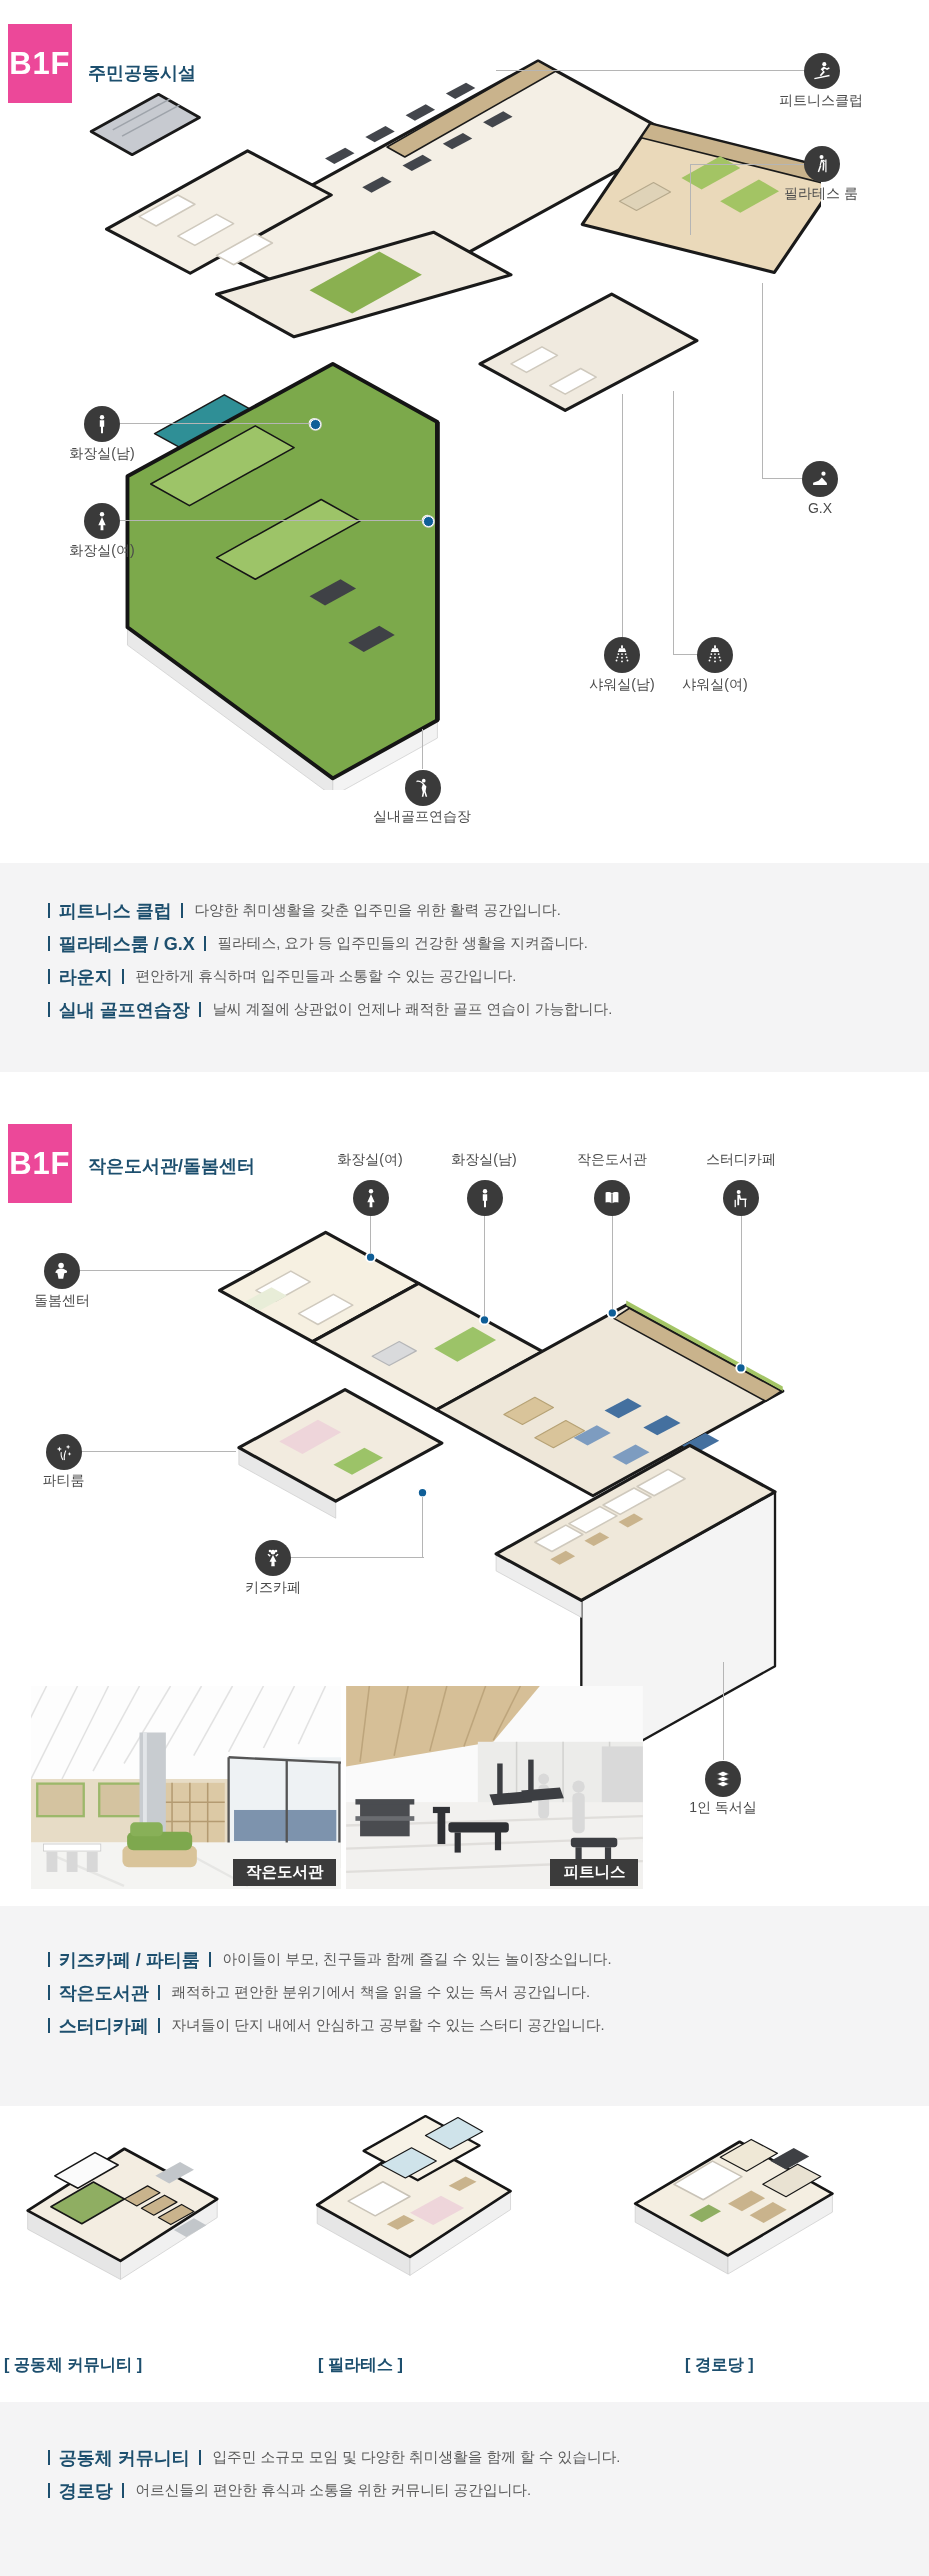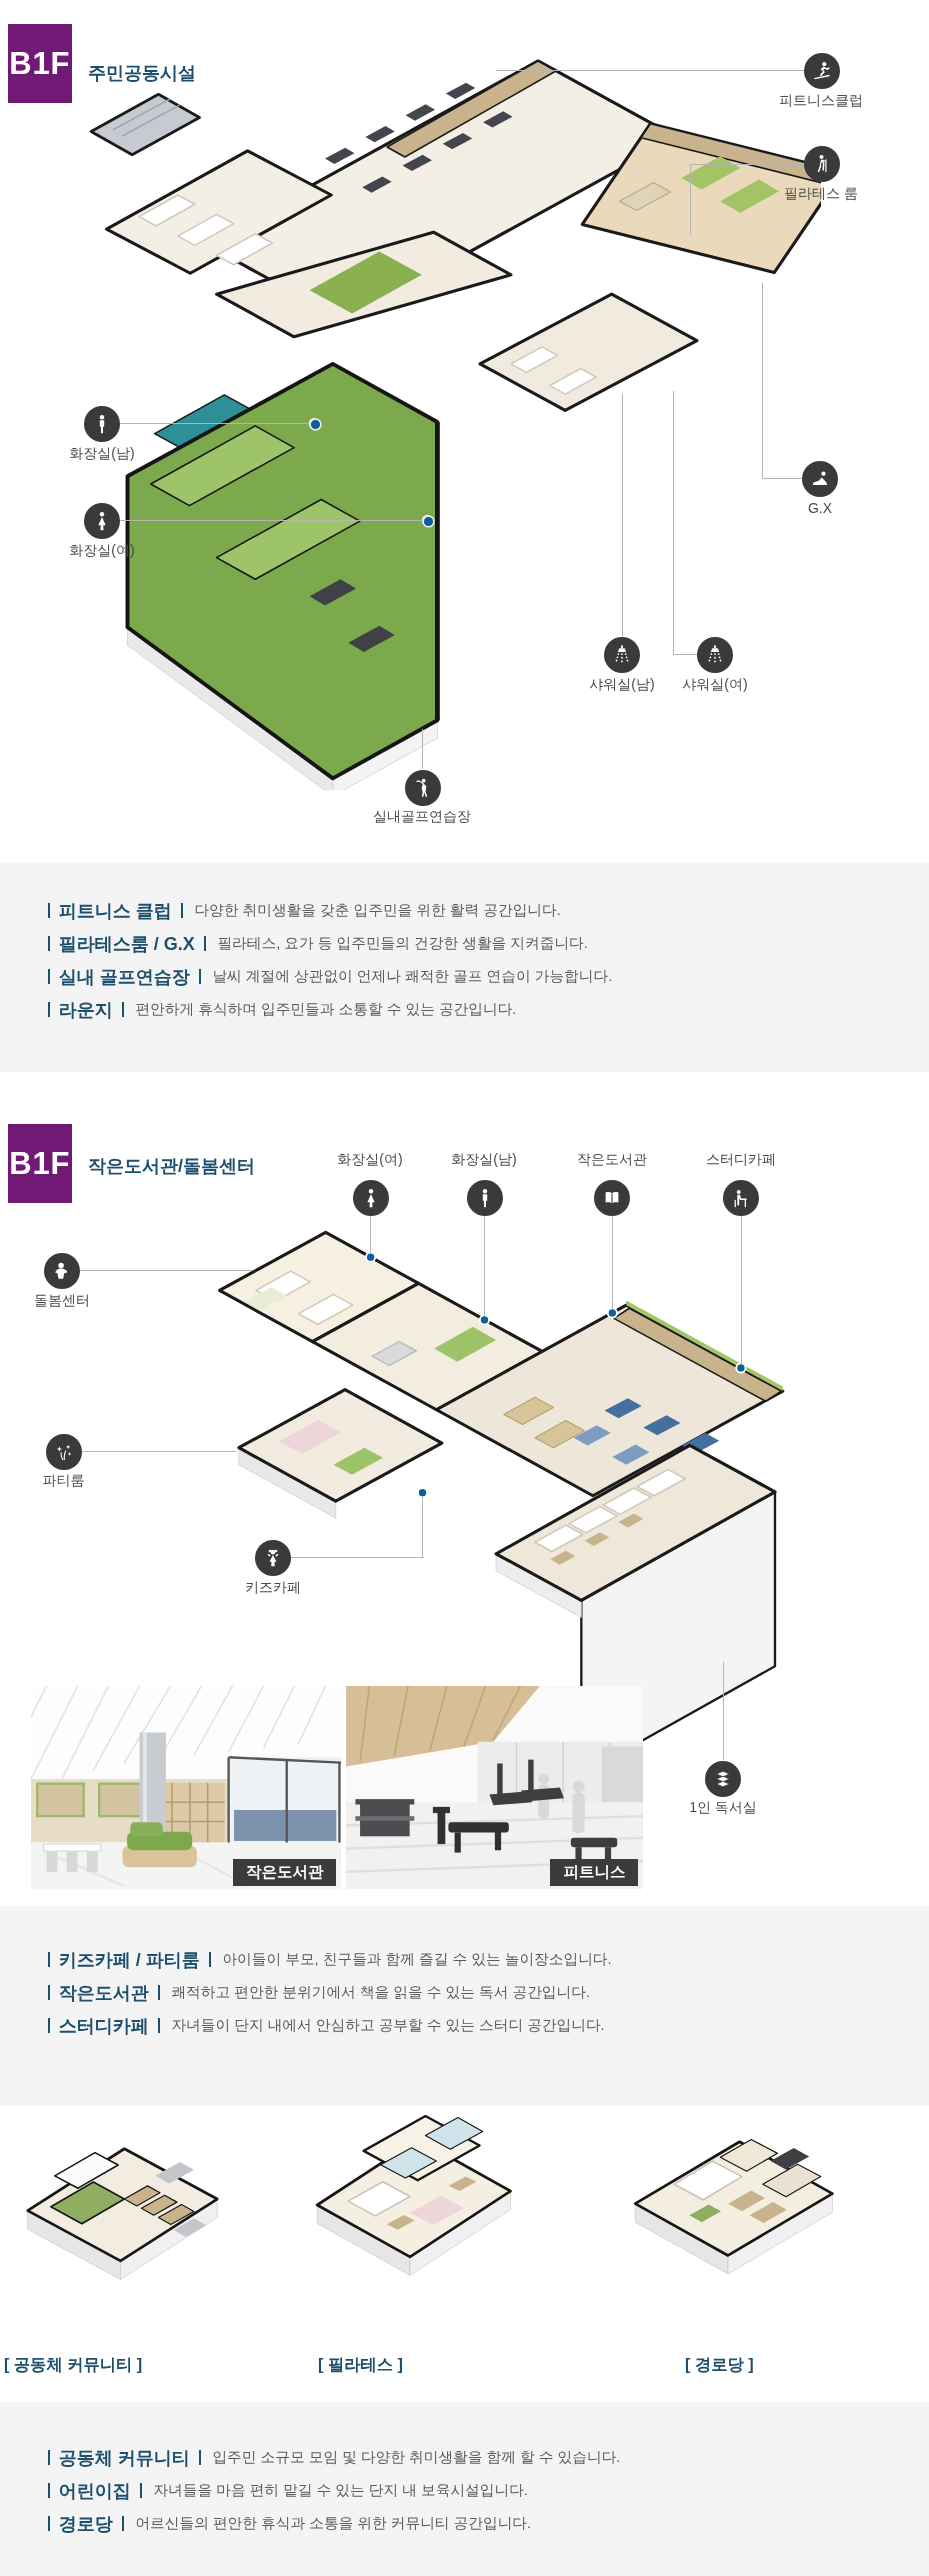--- a/index.html
+++ b/index.html
@@ -1,20 +1,20 @@
 <!DOCTYPE html>
 <html style="font-size:12.4px"><head>
 <meta charset="utf-8">
 <style>
   html,body{margin:0;padding:0;background:#ffffff;}
   .page{position:relative;width:930px;height:2576px;background:#fff;overflow:hidden;
         font-family:"Liberation Sans",sans-serif;}
   .abs{position:absolute;}
   
-  .badge{position:absolute;width:64px;height:79px;background:#701a75;color:#fff;
+  .badge{position:absolute;width:64px;height:79px;background:#ec4899;color:#fff;
          display:flex;align-items:center;justify-content:center;
          font-size:31px;font-weight:bold;letter-spacing:0.8px;}
   .sec-title{position:absolute;font-size:18px;font-weight:bold;color:#1d4f6e;}
   
   .cicon{position:absolute;width:36px;height:36px;border-radius:50%;background:#3a3a3a;
          display:flex;align-items:center;justify-content:center;}
   .cicon svg{width:22px;height:22px;fill:#fff;}
   .clab{position:absolute;width:124px;text-align:center;font-size:14px;color:#4a4a4a;}
   
   .llh{position:absolute;height:0.8px;background:#b5b5b5;}
@@ -223,29 +223,29 @@
         <span class="dtext">다양한 취미생활을 갖춘 입주민을 위한 활력 공간입니다.</span>
     </div>
     <div class="drow">
       <span class="bar"></span>
         <span class="dlabel">필라테스룸 / G.X</span>
         <span class="bar2"></span>
         <span class="dtext">필라테스, 요가 등 입주민들의 건강한 생활을 지켜줍니다.</span>
     </div>
     <div class="drow">
       <span class="bar"></span>
+        <span class="dlabel">라운지</span>
+        <span class="bar2"></span>
+        <span class="dtext">편안하게 휴식하며 입주민들과 소통할 수 있는 공간입니다.</span>
+    </div>
+    <div class="drow">
+      <span class="bar"></span>
         <span class="dlabel">실내 골프연습장</span>
         <span class="bar2"></span>
         <span class="dtext">날씨 계절에 상관없이 언제나 쾌적한 골프 연습이 가능합니다.</span>
-    </div>
-    <div class="drow">
-      <span class="bar"></span>
-        <span class="dlabel">라운지</span>
-        <span class="bar2"></span>
-        <span class="dtext">편안하게 휴식하며 입주민들과 소통할 수 있는 공간입니다.</span>
     </div>
   </div>
 
   <div class="badge" style="left:7.7px;top:1124px;">
     <span>B1F</span>
   </div>
   <div class="sec-title" style="left:88px;top:1154px;">작은도서관/돌봄센터</div>
 
   <div class="abs" style="left:70px;top:1209px;">
     <svg width="736" height="589" viewBox="0 0 950 760">
@@ -595,26 +595,20 @@
 
   <div class="dblock" style="top:2402px;height:160px;padding-top:39px;">
     <div class="drow">
       <span class="bar"></span>
         <span class="dlabel">공동체 커뮤니티</span>
         <span class="bar2"></span>
         <span class="dtext">입주민 소규모 모임 및 다양한 취미생활을 함께 할 수 있습니다.</span>
     </div>
     <div class="drow">
       <span class="bar"></span>
-        <span class="dlabel">어린이집</span>
-        <span class="bar2"></span>
-        <span class="dtext">자녀들을 마음 편히 맡길 수 있는 단지 내 보육시설입니다.</span>
-    </div>
-    <div class="drow">
-      <span class="bar"></span>
         <span class="dlabel">경로당</span>
         <span class="bar2"></span>
         <span class="dtext">어르신들의 편안한 휴식과 소통을 위한 커뮤니티 공간입니다.</span>
     </div>
   </div>
 
 </div>
 
 
 </body></html>

